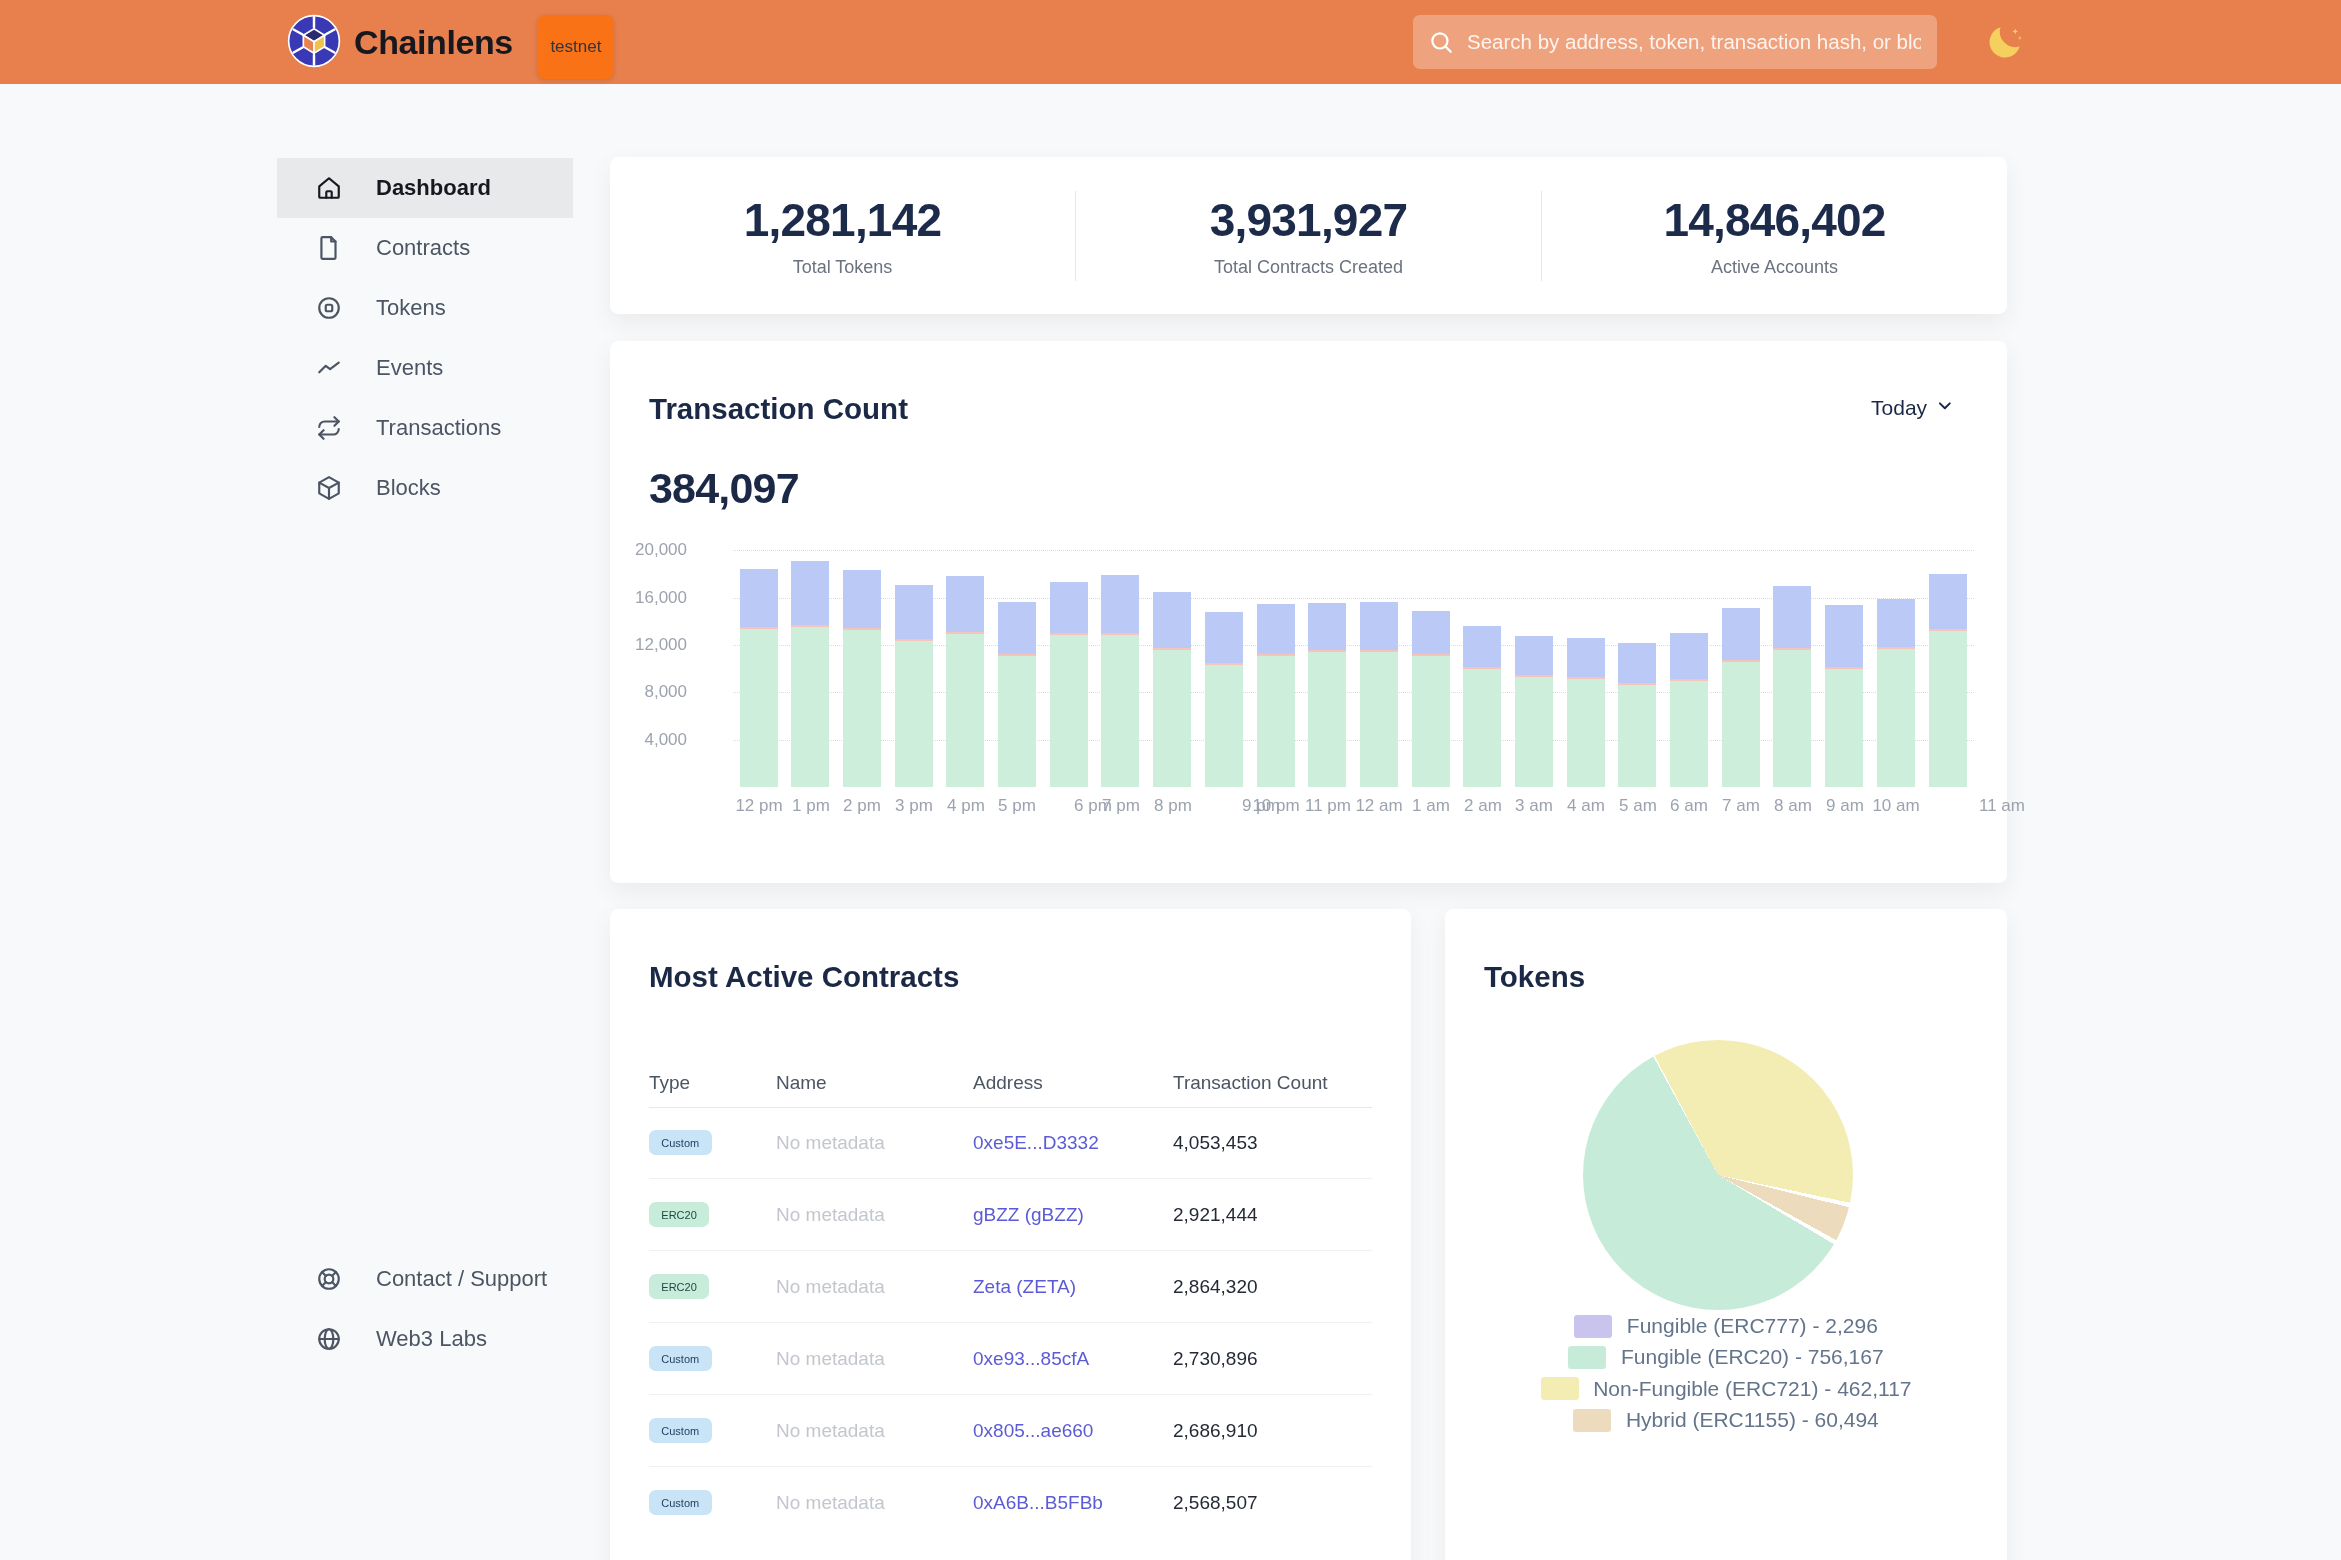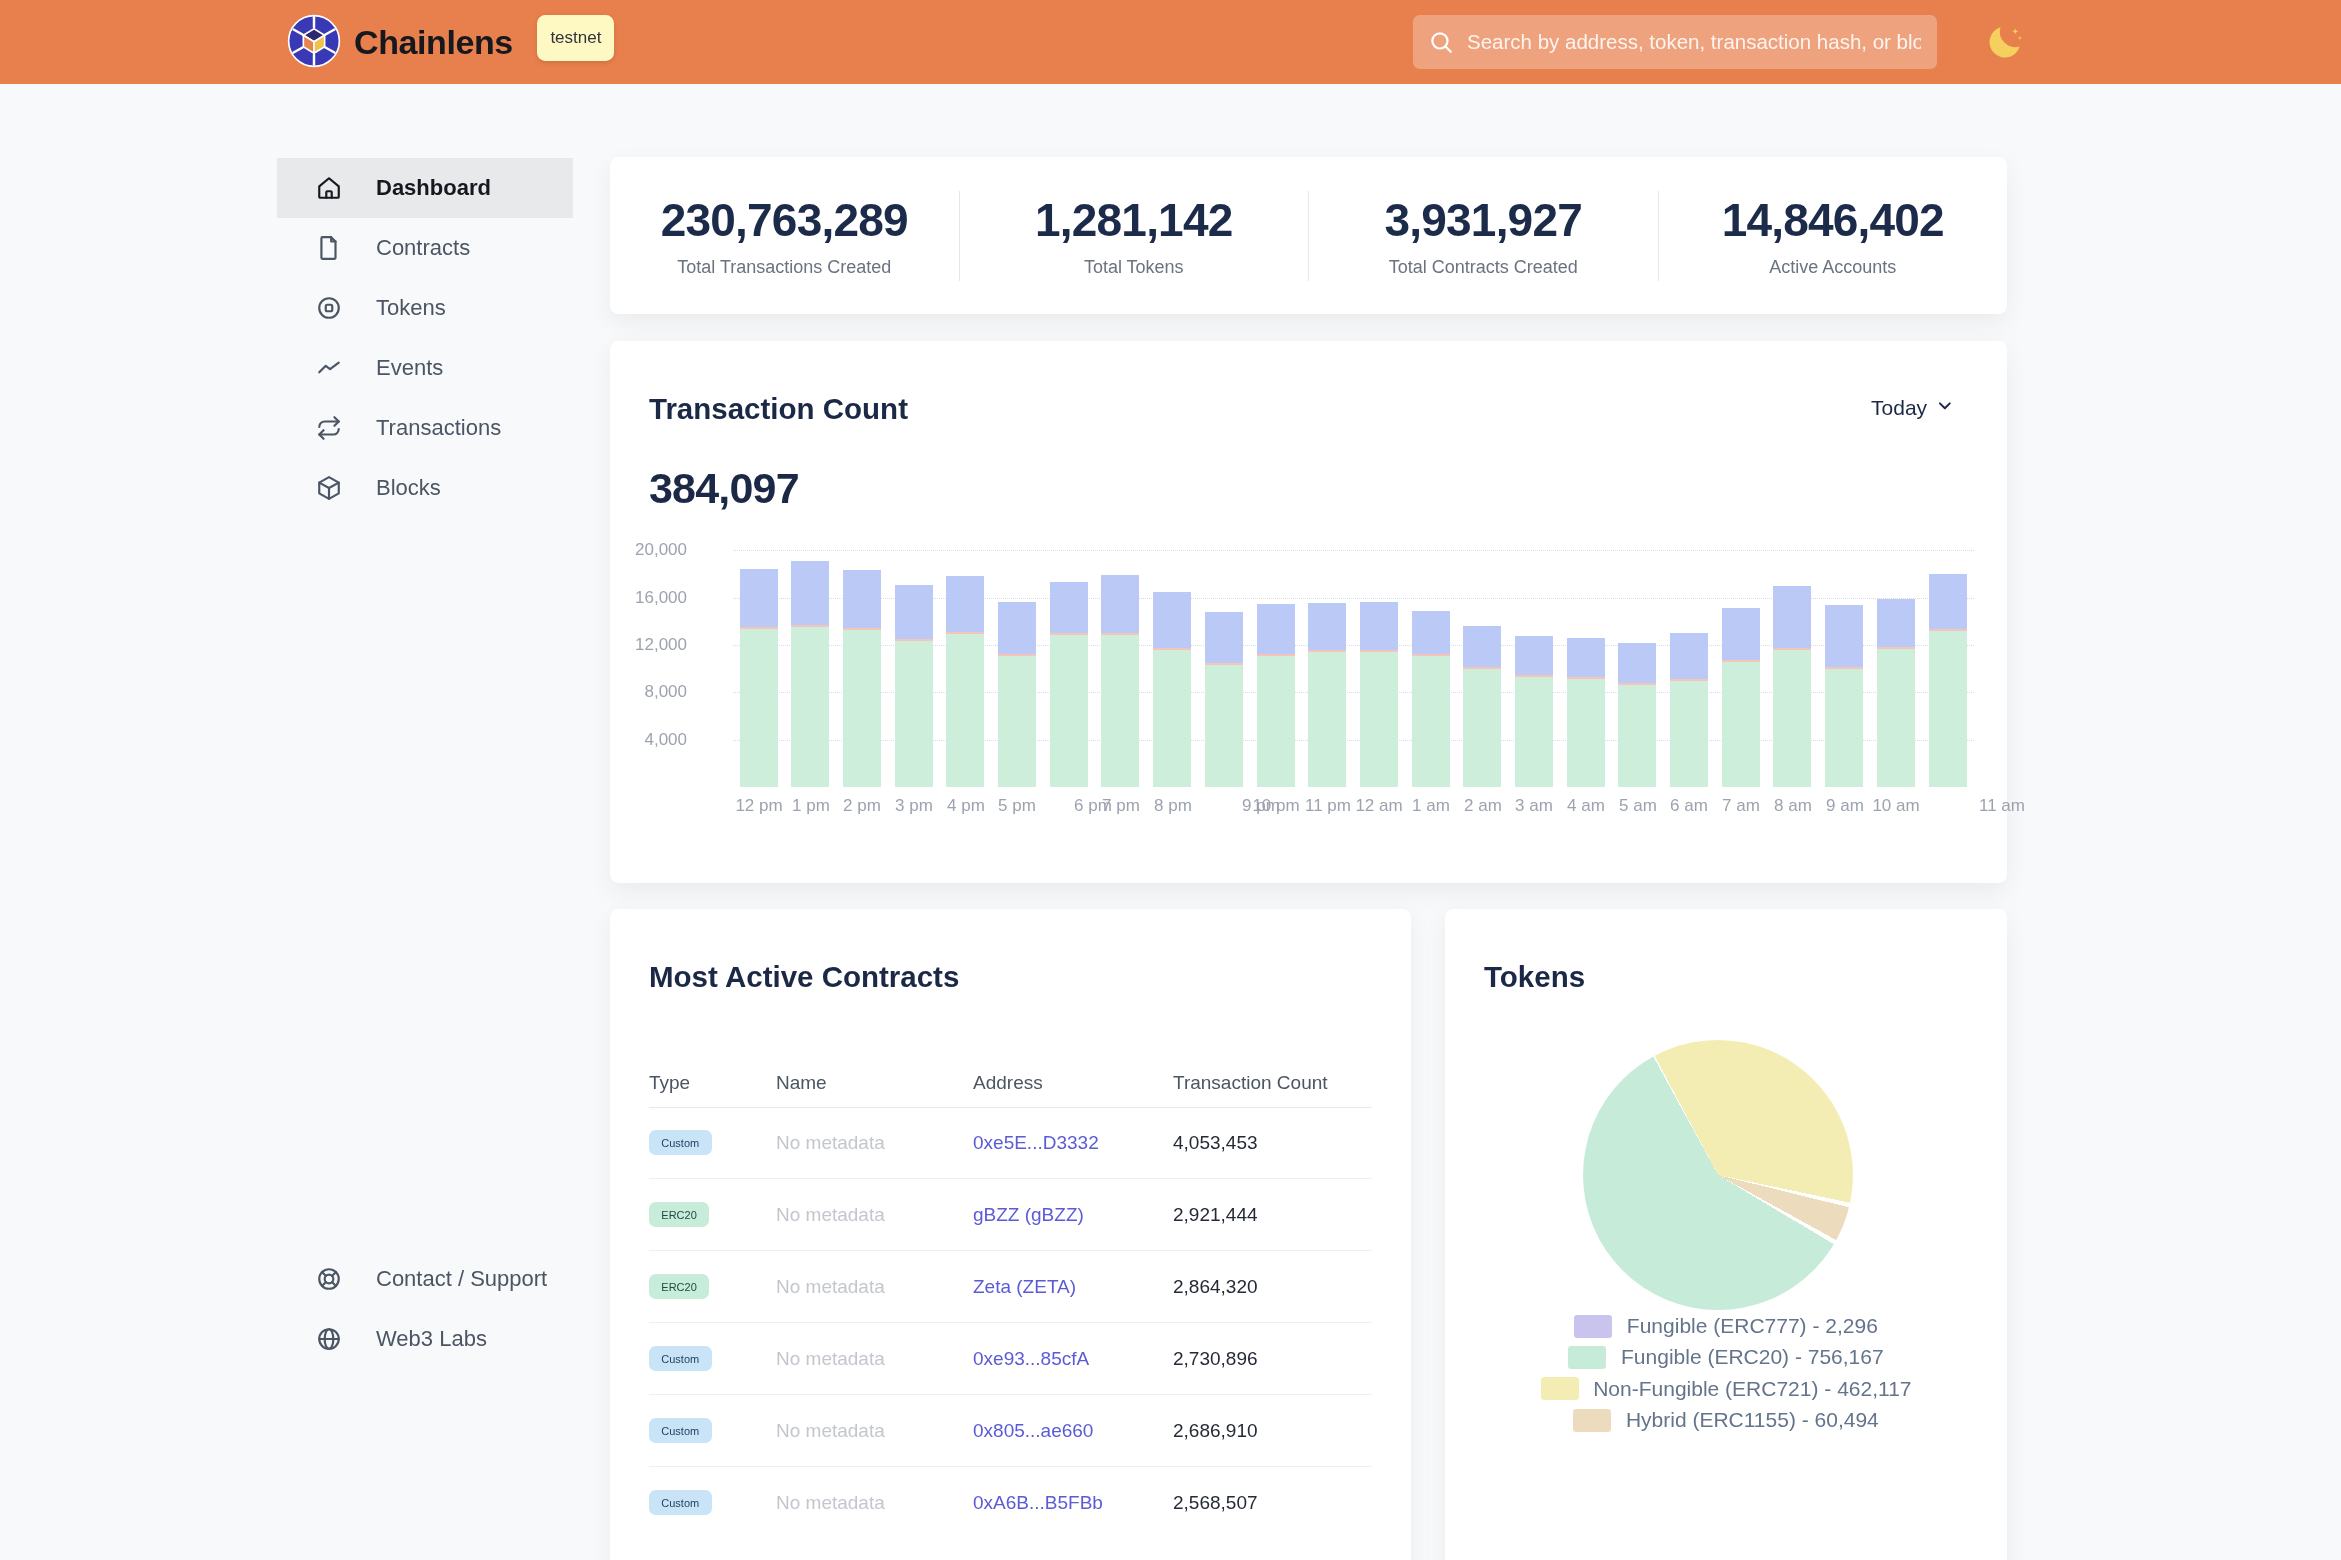--- a/index.html
+++ b/index.html
@@ -11,22 +11,22 @@
   }
   
   .header{
     position:absolute;left:0;top:0;width:2342px;height:84px;
     background:#e8804d;display:flex;align-items:center;
   }
   .brand-wrap{position:absolute;left:287px;top:0;height:84px;display:flex;align-items:center;gap:13px;}
   .brand-title{font-size:34px;font-weight:bold;color:#17171e;letter-spacing:-0.4px;}
   .env-badge{
     margin-left:11.5px;align-self:flex-start;margin-top:14.7px;
-    background:#fef9c3;color:#33333c;font-size:17px;
-    padding:13px 13px;border-radius:8.2px;box-shadow:0 1.6px 4.9px rgba(0,0,0,.12);
+    background:#f97316;color:#33333c;font-size:17px;
+    padding:22px 13px;border-radius:8.2px;box-shadow:0 1.6px 4.9px rgba(0,0,0,.12);
   }
   .search-wrap{position:absolute;left:1413px;top:14.7px;width:524px;height:54px;}
   .search-input{
     width:100%;height:100%;box-sizing:border-box;
     background:rgba(255,255,255,.28);border:none;border-radius:6.6px;
     padding:0 16.4px 0 54px;font-size:20.5px;color:#fff;outline:none;
     font-family:"Liberation Sans", sans-serif;
   }
   .search-input::placeholder{color:rgba(255,255,255,.88);}
   .search-icon{position:absolute;left:14.7px;top:14px;width:26px;height:26px;}
@@ -219,24 +219,20 @@
           <ellipse cx="12" cy="12" rx="4" ry="9"></ellipse>
           <line x1="3" y1="12" x2="21" y2="12"></line>
         </svg>
       </span>
       <span>Web3 Labs</span>
     </div>
   </nav>
 
 <div class="card stats-card" id="stats-card">
     <div class="stat">
-      <div class="stat-value">230,763,289</div>
-      <div class="stat-label">Total Transactions Created</div>
-    </div>
-    <div class="stat">
       <div class="stat-value">1,281,142</div>
       <div class="stat-label">Total Tokens</div>
     </div>
     <div class="stat">
       <div class="stat-value">3,931,927</div>
       <div class="stat-label">Total Contracts Created</div>
     </div>
     <div class="stat">
       <div class="stat-value">14,846,402</div>
       <div class="stat-label">Active Accounts</div>

